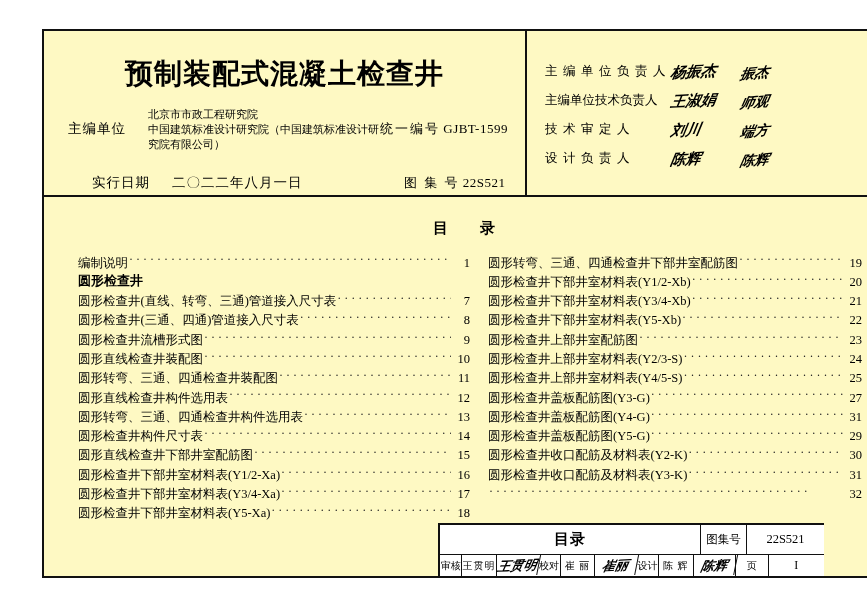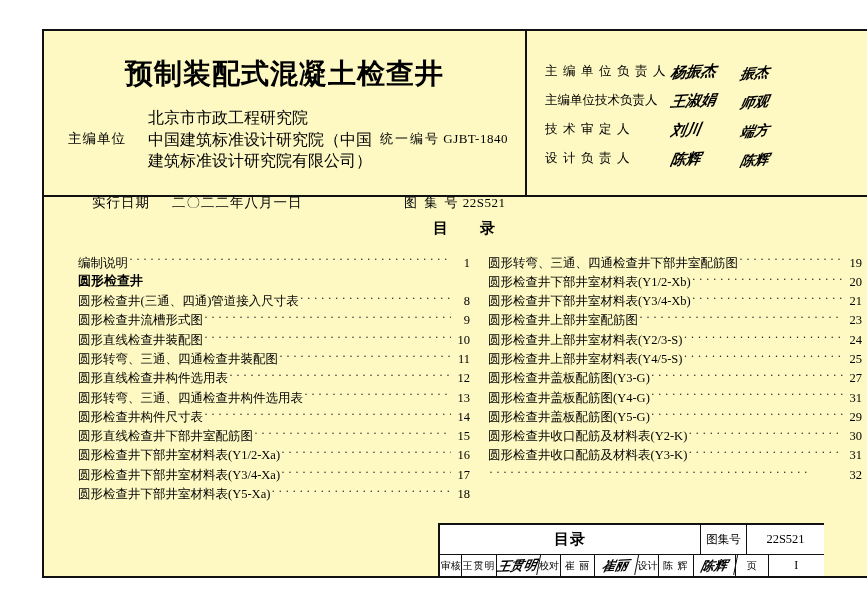--- a/index.html
+++ b/index.html
@@ -65,21 +65,21 @@
     padding-left: 24px;
     font-size: 13px;
   }
   .meta-label {
     width: 80px;
     flex: none;
     letter-spacing: 1px;
     font-size: 13.5px;
   }
   .meta-value-stack {
-    font-size: 16px;
+    font-size: 11px;
     line-height: 1.35;
     width: 232px;
     flex: none;
   }
   .meta-value-plain {
     font-size: 13.5px;
     width: 232px;
     flex: none;
     letter-spacing: 1px;
   }
@@ -264,21 +264,21 @@
       <div class="doc-title">预制装配式混凝土检查井</div>
 
       <div class="meta-row">
         <div class="meta-label">主编单位</div>
         <div class="meta-value-stack">
           <div>北京市市政工程研究院</div>
           <div>中国建筑标准设计研究院（中国建筑标准设计研究院有限公司）</div>
         </div>
         <div class="meta-right">
           <span class="lbl">统一编号</span>
-          <span class="val">GJBT-1840</span>
+          <span class="val">GJBT-1599</span>
         </div>
       </div>
 
       <div class="meta-row second">
         <div class="meta-label">实行日期</div>
         <div class="meta-value-plain">二〇二二年八月一日</div>
         <div class="meta-right">
           <span class="lbl">图 集 号</span>
           <span class="val">22S521</span>
         </div>
@@ -315,20 +315,25 @@
     <div class="contents-heading">目 录</div>
     <div id="toc-cols">
       <div class="toc-col left" id="toc-left">
           <div class="toc-entry">
             <span class="t">编制说明</span>
             <span class="leader"></span>
             <span class="pg">1</span>
           </div>
           <div class="toc-section">圆形检查井</div>
           <div class="toc-entry">
+            <span class="t">圆形检查井(直线、转弯、三通)管道接入尺寸表</span>
+            <span class="leader"></span>
+            <span class="pg">7</span>
+          </div>
+          <div class="toc-entry">
             <span class="t">圆形检查井(三通、四通)管道接入尺寸表</span>
             <span class="leader"></span>
             <span class="pg">8</span>
           </div>
           <div class="toc-entry">
             <span class="t">圆形检查井流槽形式图</span>
             <span class="leader"></span>
             <span class="pg">9</span>
           </div>
           <div class="toc-entry">
@@ -385,20 +390,25 @@
           </div>
           <div class="toc-entry">
             <span class="t">圆形检查井下部井室材料表(Y1/2-Xb)</span>
             <span class="leader"></span>
             <span class="pg">20</span>
           </div>
           <div class="toc-entry">
             <span class="t">圆形检查井下部井室材料表(Y3/4-Xb)</span>
             <span class="leader"></span>
             <span class="pg">21</span>
+          </div>
+          <div class="toc-entry">
+            <span class="t">圆形检查井下部井室材料表(Y5-Xb)</span>
+            <span class="leader"></span>
+            <span class="pg">22</span>
           </div>
           <div class="toc-entry">
             <span class="t">圆形检查井上部井室配筋图</span>
             <span class="leader"></span>
             <span class="pg">23</span>
           </div>
           <div class="toc-entry">
             <span class="t">圆形检查井上部井室材料表(Y2/3-S)</span>
             <span class="leader"></span>
             <span class="pg">24</span>

